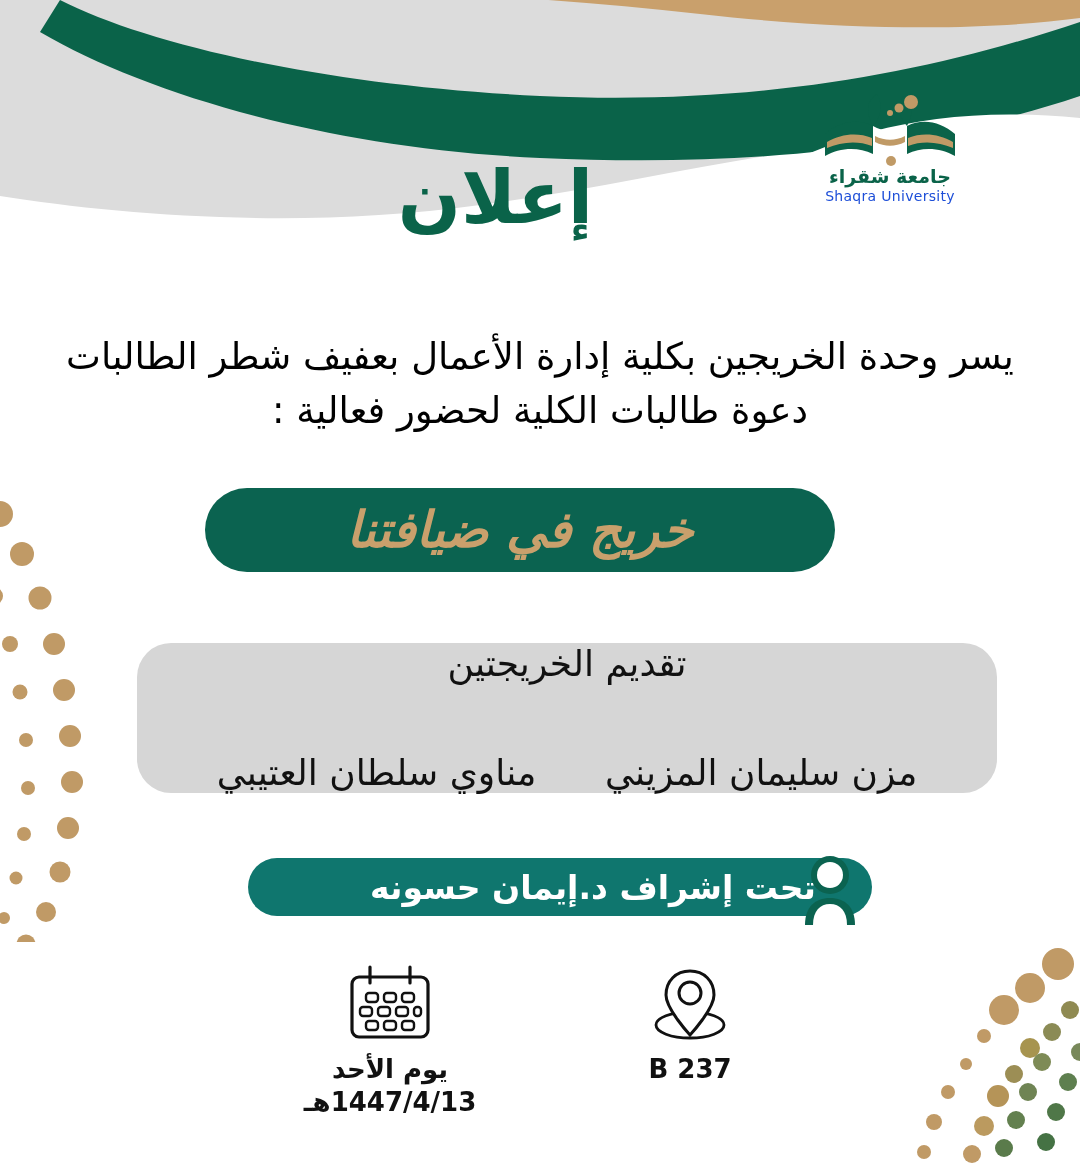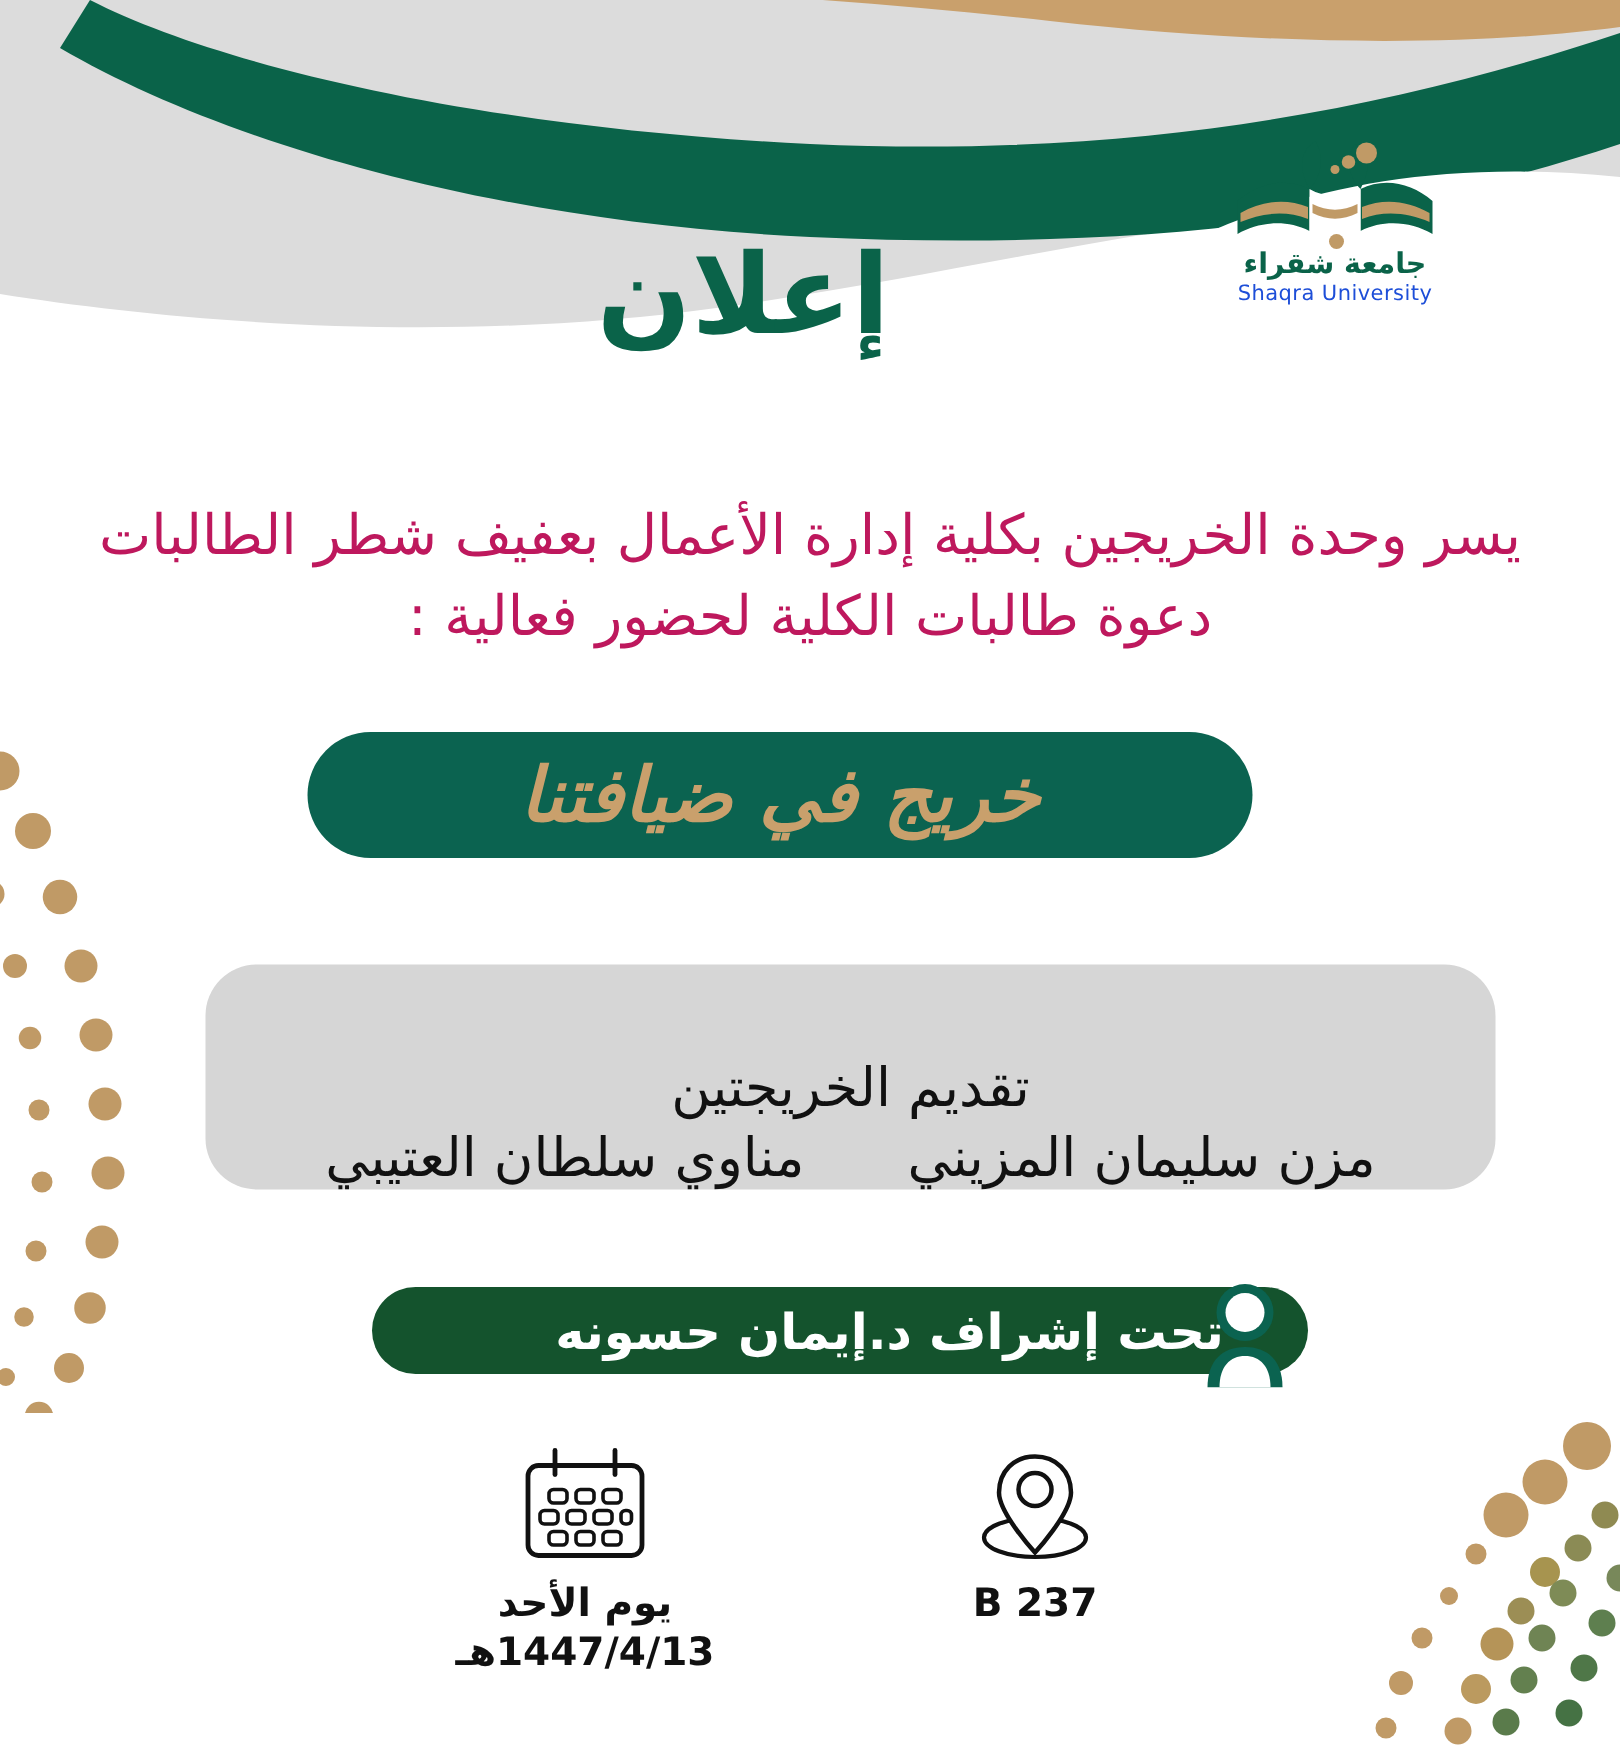--- a/index.html
+++ b/index.html
@@ -64,21 +64,21 @@
     line-height: 1.0;
   }
 
   
   .intro {
     position: absolute;
     left: 0;
     top: 330px;
     width: 1080px;
     text-align: center;
-    color: #be185d;
+    color: #000000;
     font-size: 37px;
     line-height: 1.45;
     z-index: 5;
   }
   .intro div { white-space: nowrap; }
 
   
   .event-pill {
     position: absolute;
     left: 205px;
@@ -106,41 +106,41 @@
     left: 137px;
     top: 643px;
     width: 860px;
     height: 150px;
     background: #d6d6d6;
     border-radius: 34px;
     z-index: 5;
     display: flex;
     flex-direction: column;
     align-items: center;
-    justify-content: flex-end;
+    justify-content: space-between;
   }
   .presenters-heading {
     font-size: 36px;
     color: #111111;
     margin-bottom: 6px;
   }
   .presenters-names {
     font-size: 36px;
     color: #111111;
     white-space: pre;
   }
 
   
   .supervisor-pill {
     position: absolute;
     left: 248px;
     top: 858px;
     width: 624px;
     height: 58px;
-    background: #14532d;
+    background: #0f766e;
     border-radius: 29px;
     z-index: 4;
     display: flex;
     align-items: center;
     justify-content: center;
   }
   .supervisor-text {
     color: #ffffff;
     font-size: 33px;
     font-weight: bold;

